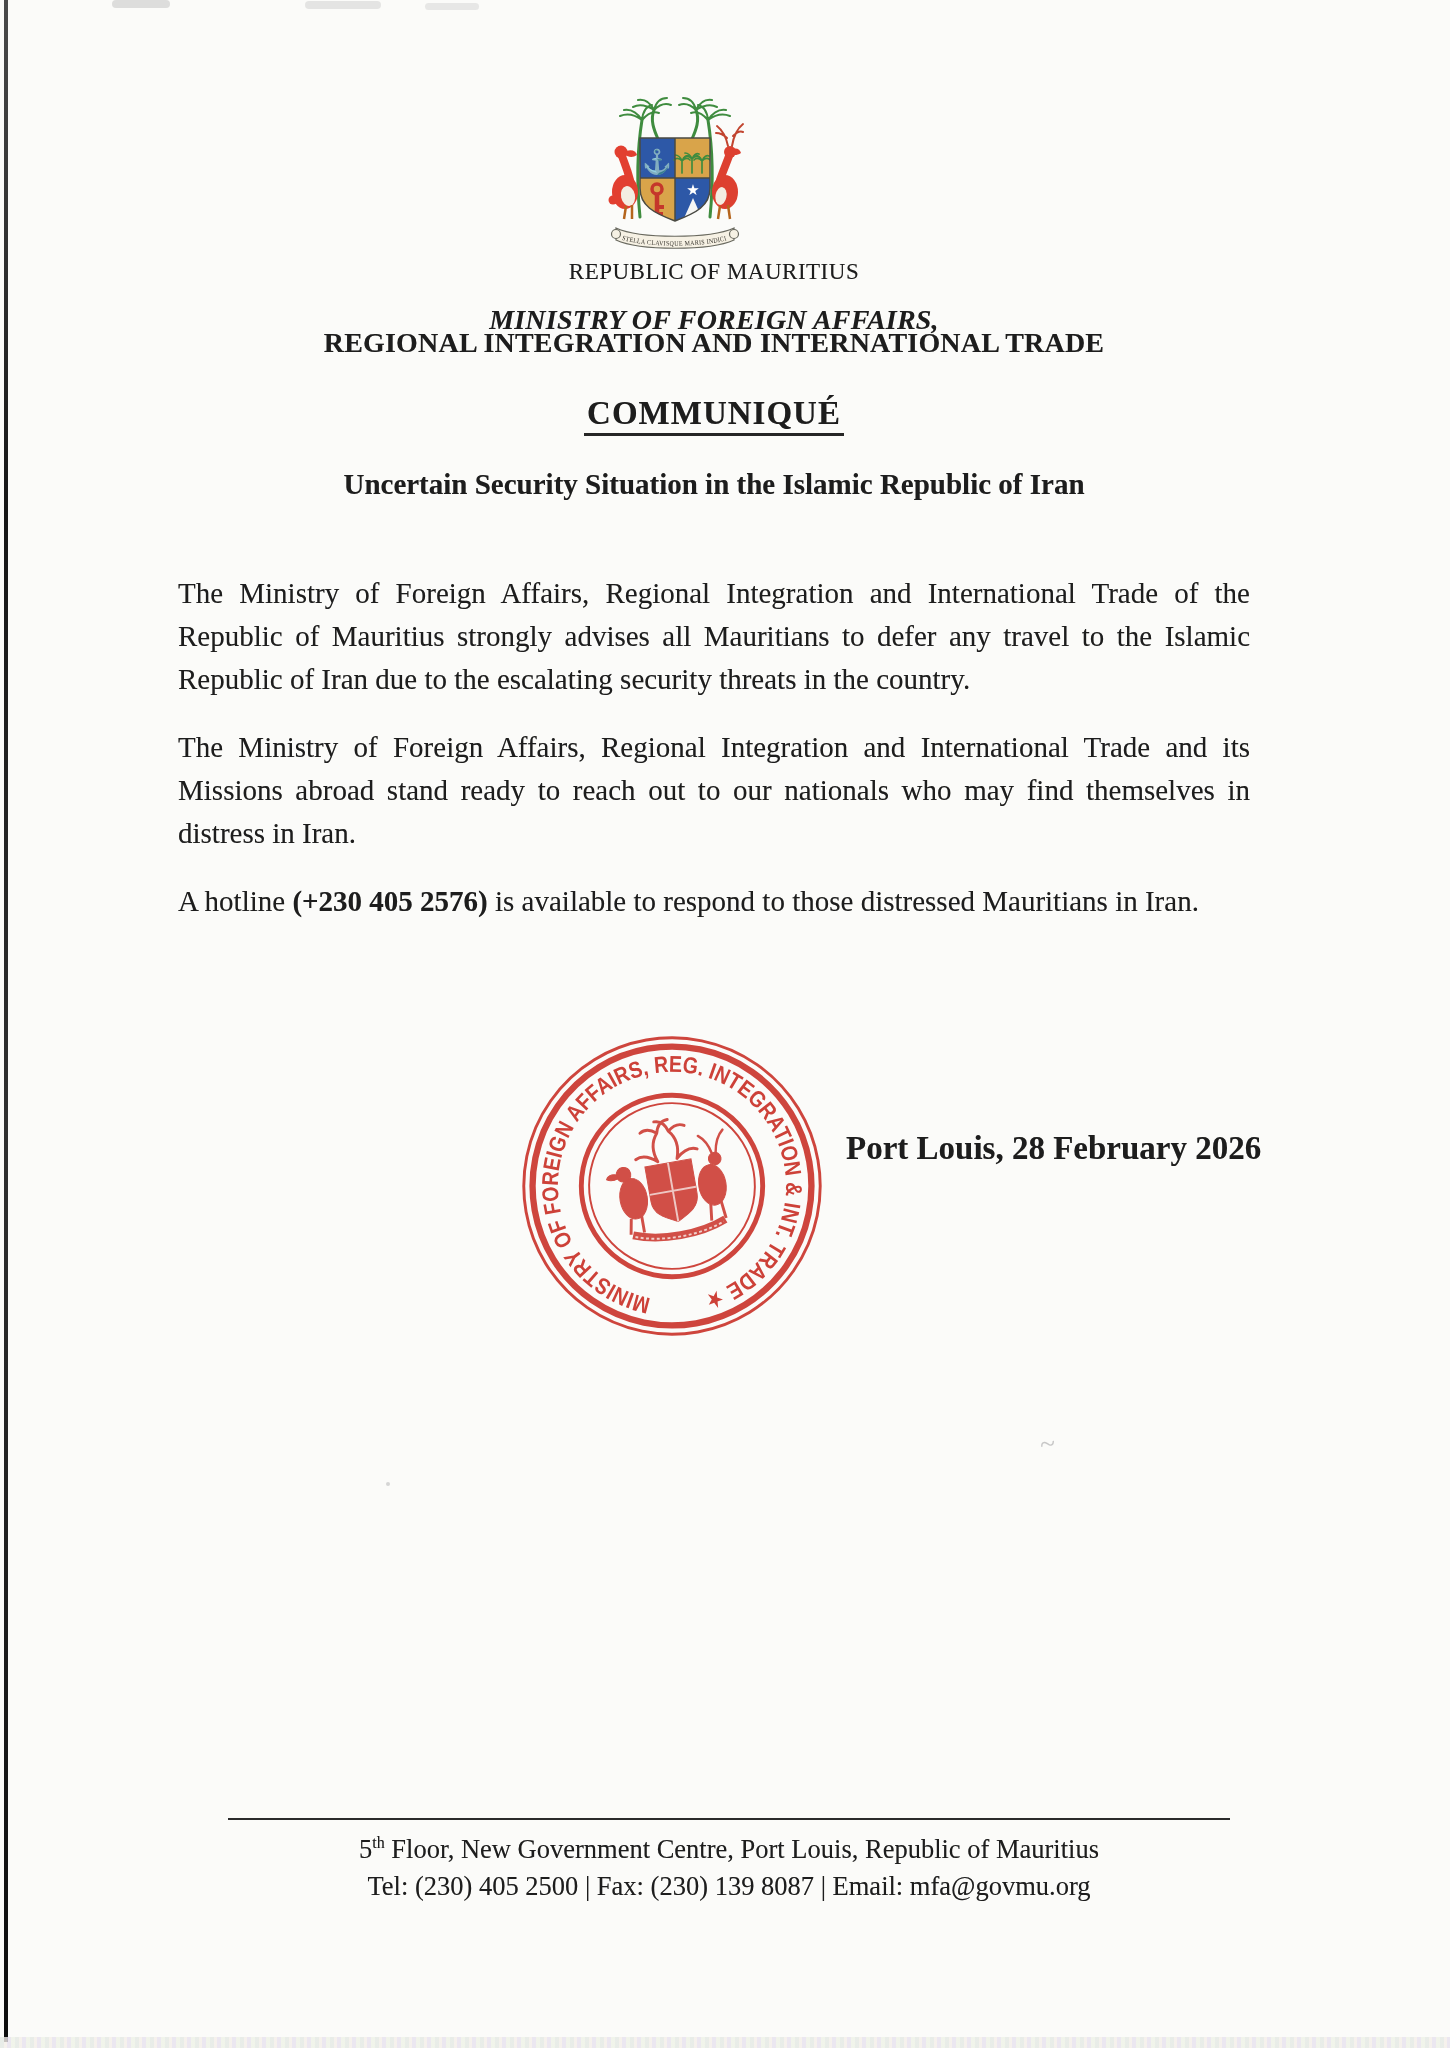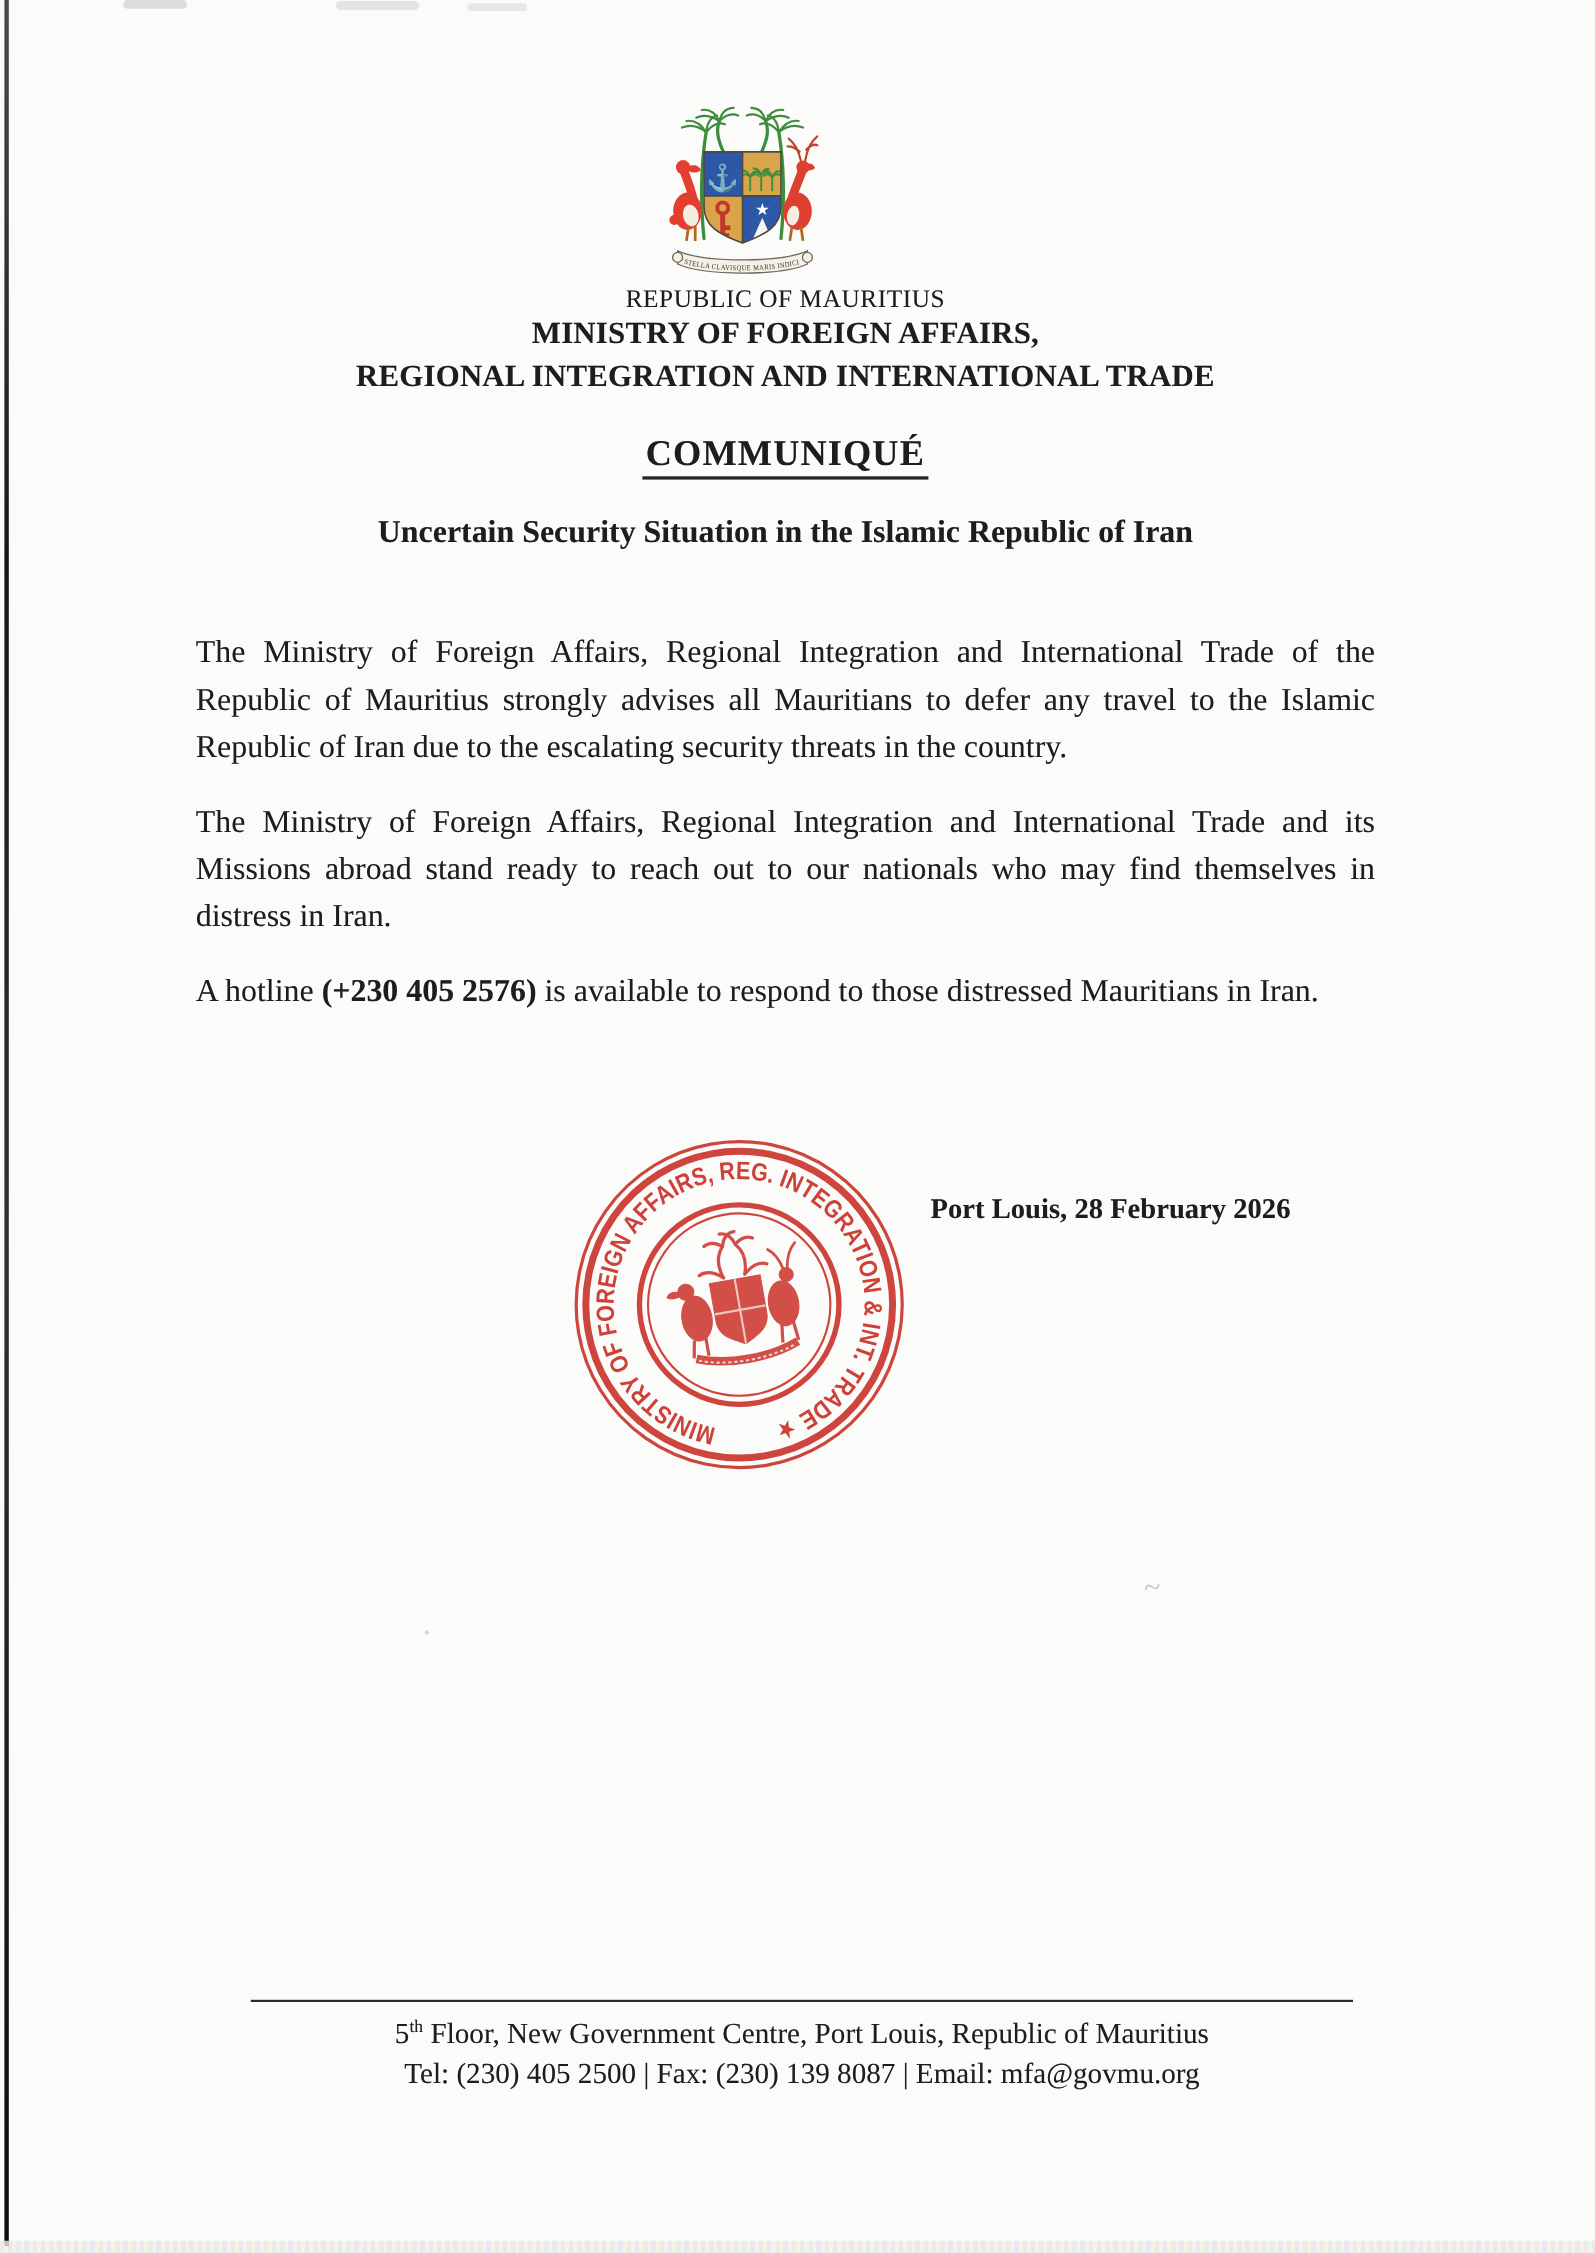--- a/index.html
+++ b/index.html
@@ -18,37 +18,37 @@
   .bottom-noise{position:absolute;left:0;bottom:0;width:1450px;height:11px;opacity:.8;
     background:repeating-linear-gradient(90deg,#e4e9e4 0 4px,#f4efe9 4px 7px,#e7e2ee 7px 11px,#eef2e7 11px 15px);}
   .mark-tilde{position:absolute;left:1040px;top:1428px;color:#c7c7c7;font-size:28px;transform:rotate(-6deg);}
   .mark-dot{position:absolute;left:386px;top:1482px;width:4px;height:4px;background:#bdbdbd;border-radius:50%;opacity:.6;}
 
   
   .emblem{position:absolute;left:600px;top:92px;width:150px;height:170px;}
   .hdr{position:absolute;left:178px;width:1072px;text-align:center;}
   .country{top:259px;font-size:23px;letter-spacing:.5px;}
   .mline{font-weight:bold;font-size:28px;letter-spacing:.2px;}
-  .m1{top:288px;}
+  .m1{top:304px;font-style:italic;}
   .m2{top:327px;}
   .title-row{top:395px;}
   .doc-title{display:inline-block;font-weight:bold;font-size:33px;letter-spacing:1px;
              border-bottom:3.5px solid #262626;padding:0 3px 1px;}
   .subject{top:468px;font-weight:bold;font-size:29px;}
 
   
   .bodytext{position:absolute;left:178px;top:540px;width:1072px;
             font-size:29px;line-height:43px;text-align:justify;margin-top:32px;}
   .bodytext p{margin:0 0 25px;}
   .hotline{font-weight:bold;}
   a.email{color:var(--link-blue);text-decoration:underline;text-decoration-thickness:1.5px;text-underline-offset:4px;cursor:pointer;}
 
   
   .stamp{position:absolute;left:516px;top:1030px;width:312px;height:312px;transform:rotate(-10deg);}
-  .dateline{position:absolute;left:846px;top:1084px;font-weight:bold;font-size:26px;}
+  .dateline{position:absolute;left:846px;top:1130px;font-weight:bold;font-size:33px;}
 
   
   .footer{position:absolute;left:228px;top:1818px;width:1002px;border-top:2.5px solid #2b2b2b;
           padding-top:4px;text-align:center;font-size:26.5px;line-height:37px;}
   .footer sup{font-size:16px;}
 </style>
 </head>
 <body>
 
 <div class="page">

